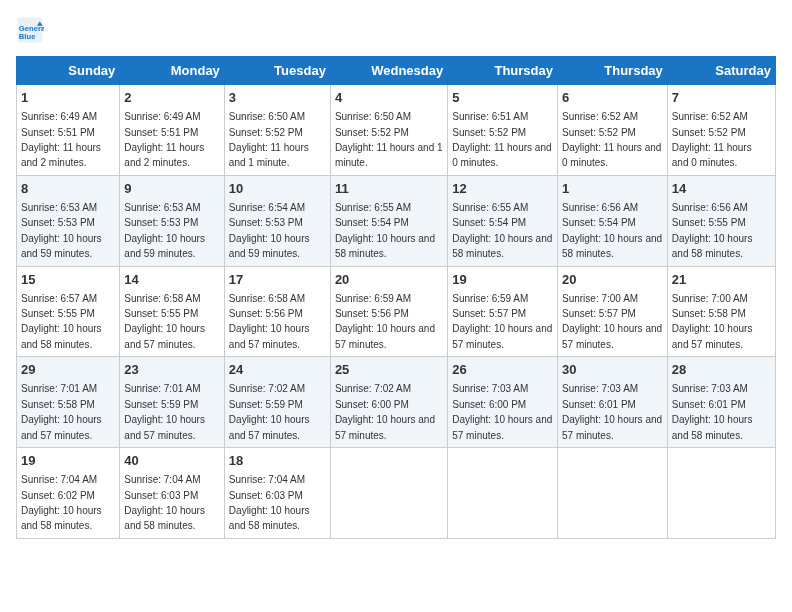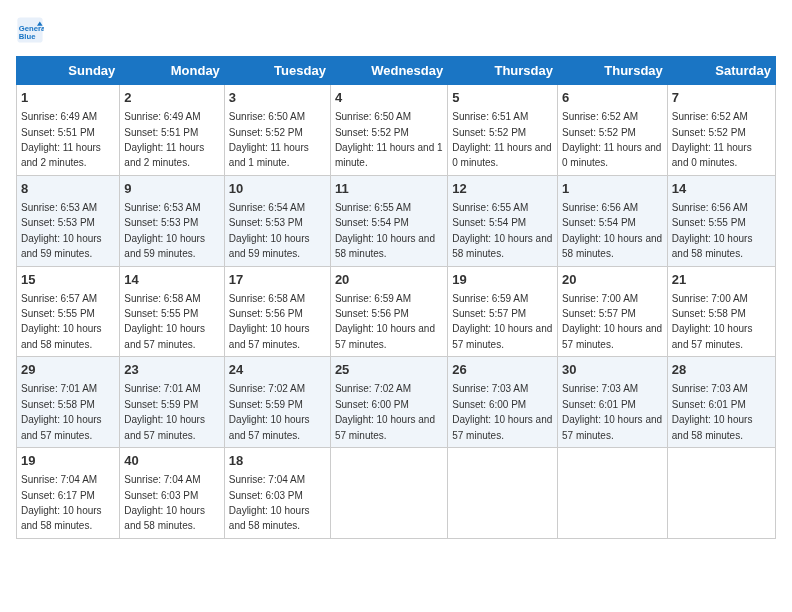--- a/index.html
+++ b/index.html
@@ -290,21 +290,21 @@
         <span class="day-num">28</span>
         <span class="day-detail">Sunrise: 7:03 AM</span><br>
         <span class="day-detail">Sunset: 6:01 PM</span><br>
         <span class="day-detail">Daylight: 10 hours and 58 minutes.</span>
       </td>
       </tr>
       <tr>
         <td>
         <span class="day-num">19</span>
         <span class="day-detail">Sunrise: 7:04 AM</span><br>
-        <span class="day-detail">Sunset: 6:17 PM</span><br>
+        <span class="day-detail">Sunset: 6:02 PM</span><br>
         <span class="day-detail">Daylight: 10 hours and 58 minutes.</span>
       </td>
         <td>
         <span class="day-num">40</span>
         <span class="day-detail">Sunrise: 7:04 AM</span><br>
         <span class="day-detail">Sunset: 6:03 PM</span><br>
         <span class="day-detail">Daylight: 10 hours and 58 minutes.</span>
       </td>
         <td>
         <span class="day-num">18</span>

